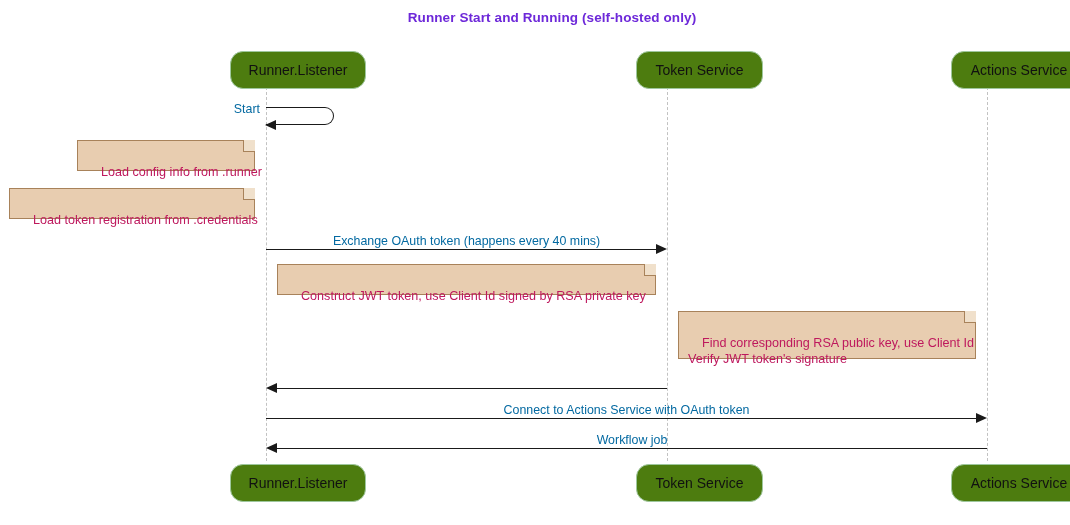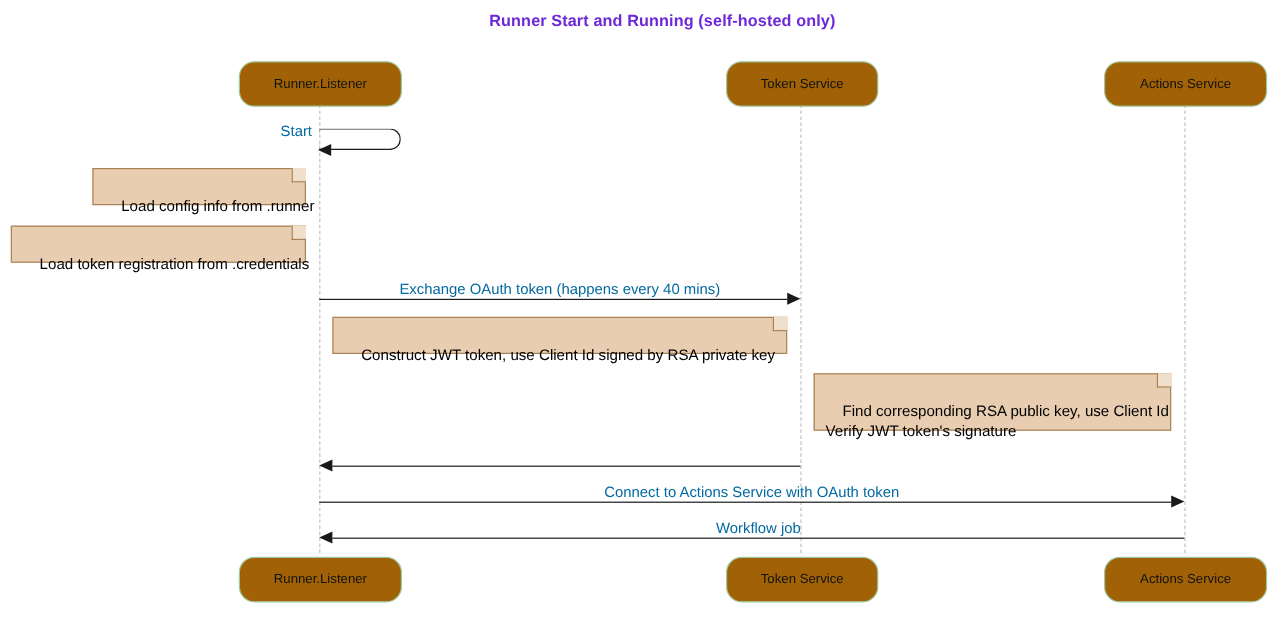--- a/index.html
+++ b/index.html
@@ -35,40 +35,41 @@
   
   .lifeline {
     position: absolute;
     width: 0;
     border-left: 1.5px dashed #c2c2c2;
   }
 
   
   .participant {
     position: absolute;
-    background: #a16207;
+    background: #4d7c0f;
     border: 1px solid #9ec79d;
     border-radius: 13px;
     height: 36px;
     line-height: 36px;
     text-align: center;
-    font-size: 11px;
+    font-size: 14px;
     color: #111111;
     white-space: nowrap;
+    margin-left: 31px;
   }
 
   
   .note {
     position: absolute;
     background: #e8cdb0;
     border: 1.4px solid #ab8košt;
     border: 1.4px solid #a8825a;
     box-sizing: border-box;
     font-size: 12.6px;
-    color: #000000;
+    color: #be185d;
     padding: 6px 10px 6px 9px;
     line-height: 16.5px;
     white-space: pre;
   }
   .note .fold {
     position: absolute;
     top: -1px;
     right: -1px;
     width: 11px;
     height: 11px;

